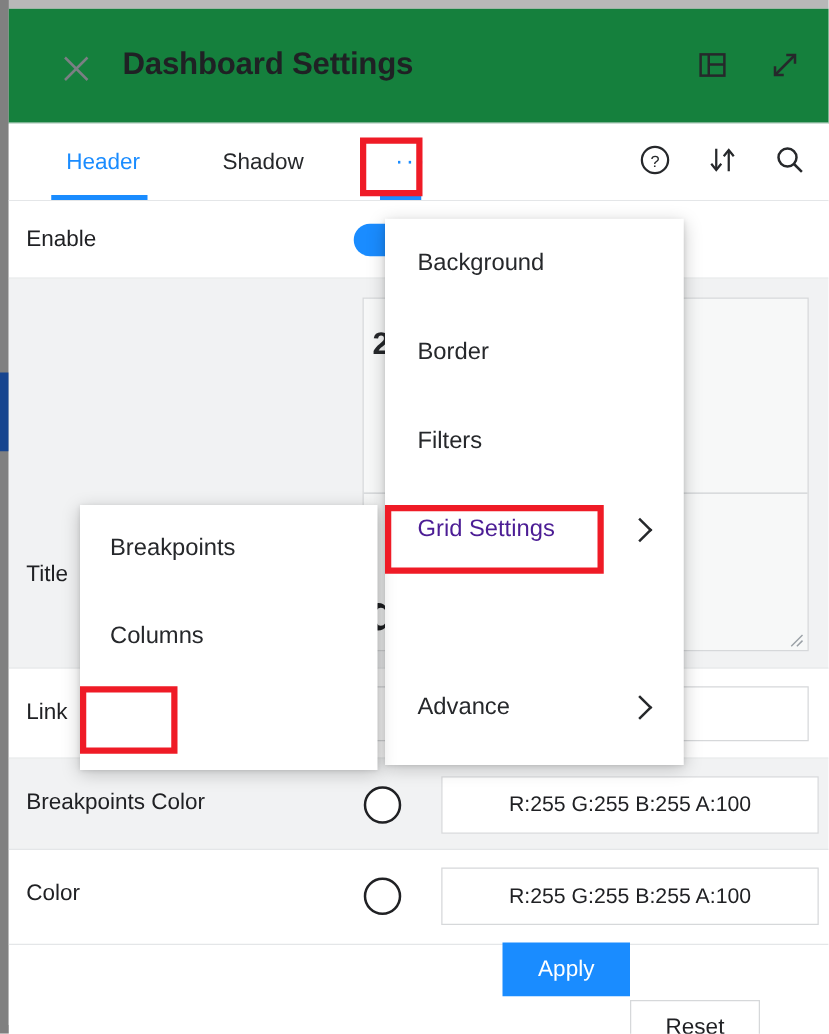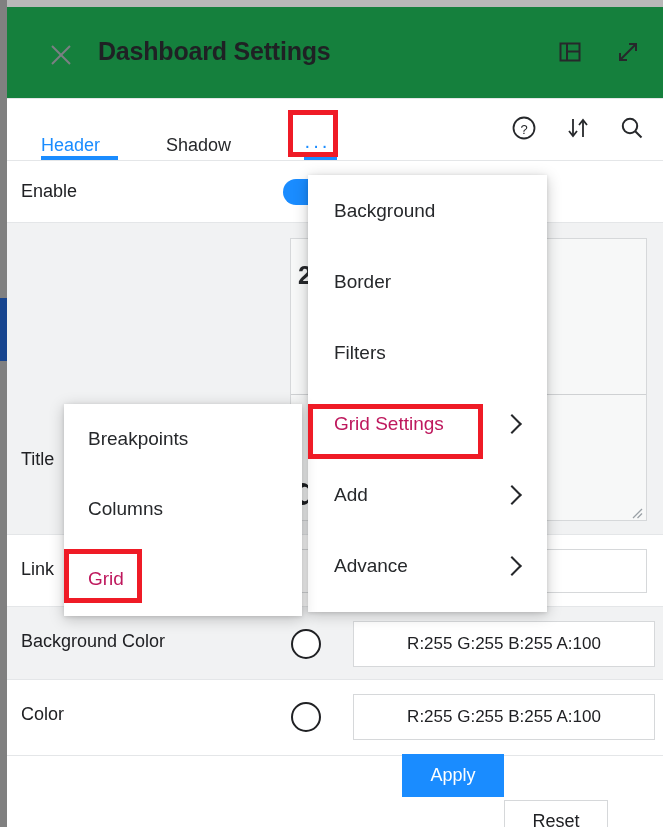--- a/index.html
+++ b/index.html
@@ -90,25 +90,26 @@
   .tabbar {
     position: absolute;
     left: 7px; top: 99px;
     width: 656px; height: 62px;
     background: #ffffff;
     border-bottom: 1px solid #e4e6e8;
     box-sizing: border-box;
   }
   .tab {
     position: absolute;
-    top: 16px; height: 61px;
+    top: 0; height: 61px;
     display: flex; align-items: center;
     font-size: 18px;
     cursor: pointer;
     color: #26282b;
+    margin-left: 12px;
   }
   .tab.active { color: #1a8cff; }
   .tab-underline {
     position: absolute;
     height: 4px;
     background: #1a8cff;
     bottom: 0;
   }
   .tab-header   { left: 34px; }
   .tab-shadow   { left: 159px; }
@@ -311,21 +312,21 @@
     cursor: pointer;
     box-sizing: border-box;
   }
   .menu-item .mi-label {
     position: absolute;
     left: 26px;
     font-size: 19px;
     color: #26282b;
     white-space: nowrap;
   }
-  .menu-item.selected .mi-label { color: #be185d; }
+  .menu-item.selected .mi-label { color: #4c1d95; }
   .menu-item .mi-arrow {
     position: absolute;
     right: 28px;
     width: 12px; height: 12px;
     border-right: 2.6px solid #26282b;
     border-top: 2.6px solid #26282b;
     transform: rotate(45deg);
   }
 
   .menu-sub .menu-item { height: 70px; }
@@ -424,21 +425,21 @@
         </div>
       </div>
     </div>
 
     <div class="row row-link plain">
       <div class="row-label" style="top:24px;">Link</div>
       <div class="link-input"></div>
     </div>
 
     <div class="row row-bgcolor alt">
-      <div class="row-label" style="top:24px;">Background Color</div>
+      <div class="row-label" style="top:24px;">Breakpoints Color</div>
       <div class="color-swatch" style="top:22px;"></div>
       <div class="color-field" style="top:14px;">R:255 G:255 B:255 A:100</div>
     </div>
 
     <div class="row row-color plain">
       <div class="row-label" style="top:24px;">Color</div>
       <div class="color-swatch" style="top:22px;"></div>
       <div class="color-field" style="top:14px;">R:255 G:255 B:255 A:100</div>
     </div>
 
@@ -456,39 +457,32 @@
     <div class="menu-item" style="top:71px;">
       <span class="mi-label">Border</span>
     </div>
     <div class="menu-item" style="top:142px;padding-left:44px;">
       <span class="mi-label">Filters</span>
     </div>
     <div class="menu-item selected" style="top:213px;">
       <span class="mi-label">Grid Settings</span>
       <span class="mi-arrow"></span>
     </div>
-    <div class="menu-item" style="top:284px;">
-      <span class="mi-label">Add</span>
-      <span class="mi-arrow"></span>
-    </div>
     <div class="menu-item" style="top:355px;">
       <span class="mi-label">Advance</span>
       <span class="mi-arrow"></span>
     </div>
   </div>
 
   <div class="menu menu-sub">
     <div class="menu-item" style="top:0px;">
       <span class="mi-label">Breakpoints</span>
     </div>
     <div class="menu-item" style="top:70px;">
       <span class="mi-label">Columns</span>
     </div>
-    <div class="menu-item selected" style="top:140px;">
-      <span class="mi-label">Grid</span>
-    </div>
   </div>
 
   <div class="red-box red-box-more"></div>
   <div class="red-box red-box-gridset"></div>
   <div class="red-box red-box-grid"></div>
 
 </div>
 
 </body></html>

